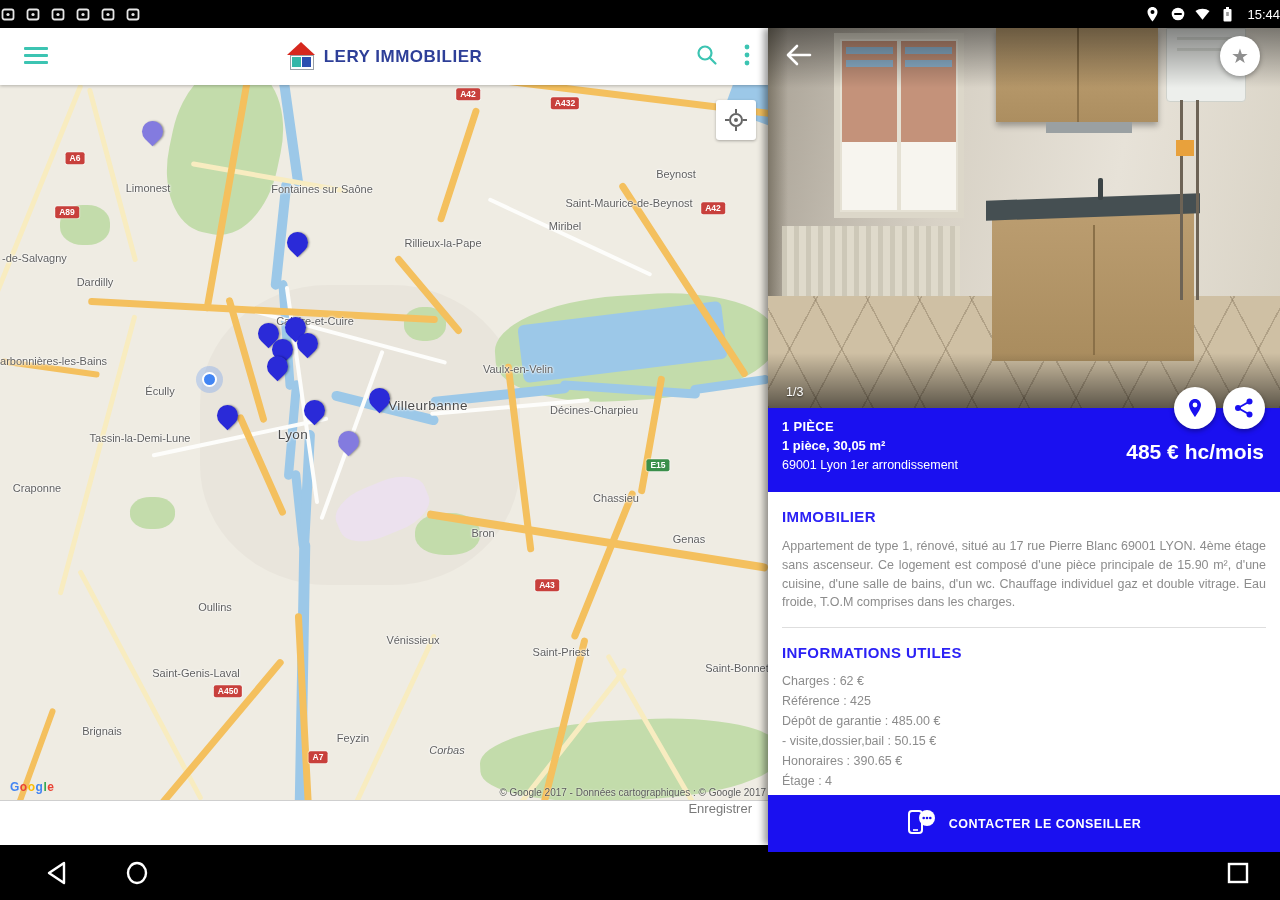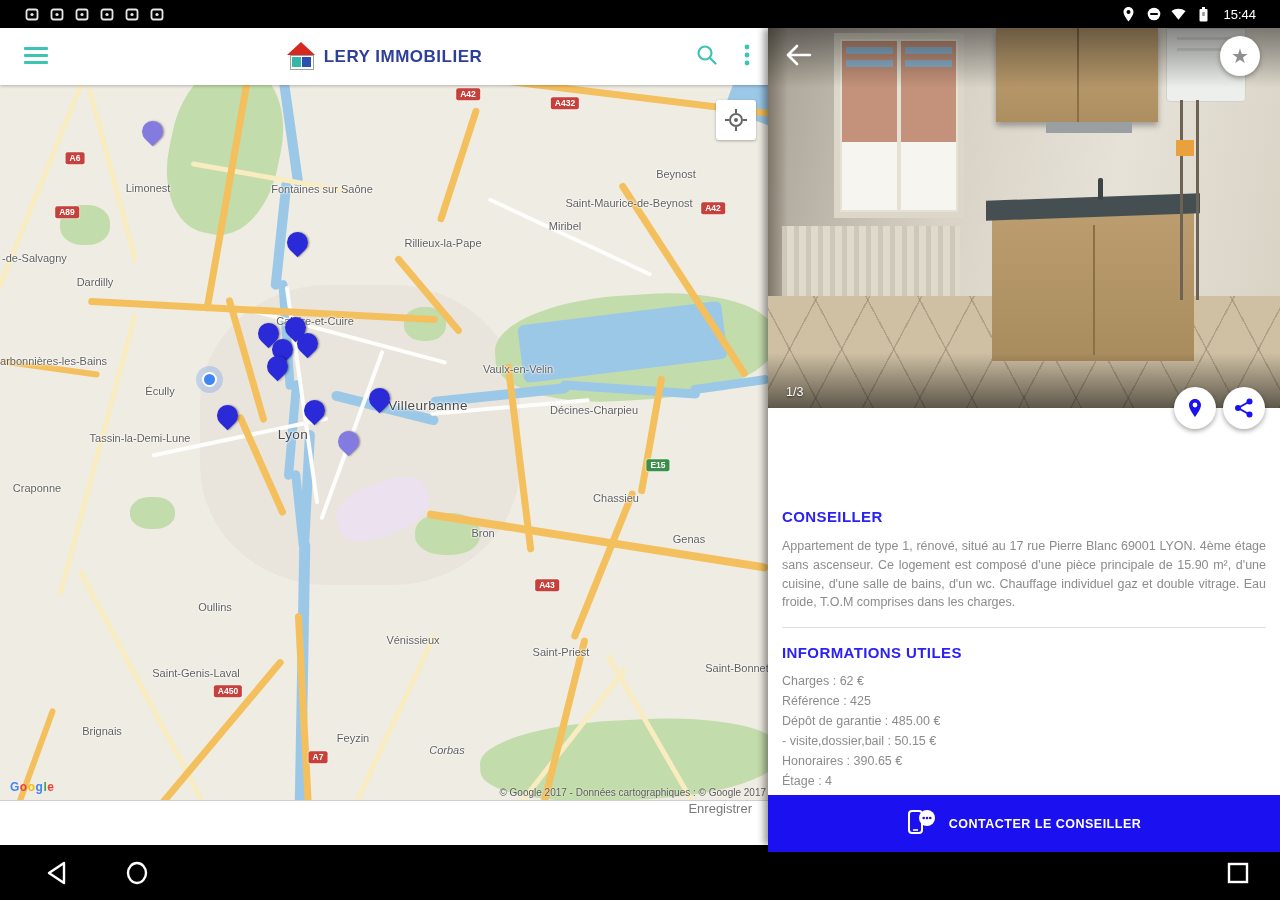--- a/index.html
+++ b/index.html
@@ -1,20 +1,20 @@
 <!DOCTYPE html>
 <html><head>
 <meta charset="utf-8">
 <style>
   html,body{margin:0;padding:0;background:#000;}
   body{width:1280px;height:900px;position:relative;overflow:hidden;
        font-family:"Liberation Sans",sans-serif;-webkit-font-smoothing:antialiased;}
   
   .status-bar{position:absolute;left:0;top:0;width:1280px;height:28px;background:#000;
-    display:flex;align-items:center;justify-content:space-between;padding:0 24px;box-sizing:border-box;}
+    display:flex;align-items:center;justify-content:space-between;padding:0 0;box-sizing:border-box;}
   .sb-left,.sb-right{display:flex;align-items:center;gap:10px;}
   .sb-ico{width:15px;height:15px;display:flex;align-items:center;justify-content:center;}
   .sb-time{color:#fff;font-size:13px;margin-left:2px;}
   
   .left-panel{position:absolute;left:0;top:28px;width:768px;height:817px;background:#fff;}
   .toolbar{position:absolute;left:0;top:0;width:768px;height:57px;background:#fff;
     box-shadow:0 1px 3px rgba(0,0,0,.25);z-index:30;display:flex;align-items:center;}
   .burger{position:absolute;left:24px;top:19px;width:24px;cursor:pointer;}
   .burger div{height:2.5px;background:#3cc4b2;margin-bottom:4.5px;border-radius:1px;}
   .brand{position:absolute;left:0;right:0;top:0;height:57px;display:flex;align-items:center;justify-content:center;gap:8px;}
@@ -404,23 +404,29 @@
   <div class="fab fab-share">
     <svg width="20" height="20" viewBox="0 0 20 20">
         <circle cx="15.5" cy="3.5" r="3" fill="#1a10f0"></circle>
         <circle cx="15.5" cy="16.5" r="3" fill="#1a10f0"></circle>
         <circle cx="4" cy="10" r="3" fill="#1a10f0"></circle>
         <line x1="4" y1="10" x2="15.5" y2="3.5" stroke="#1a10f0" stroke-width="2"></line>
         <line x1="4" y1="10" x2="15.5" y2="16.5" stroke="#1a10f0" stroke-width="2"></line>
       </svg>
   </div>
 
+  <div class="price-bar">
+    <div class="pb-type">1 PIÈCE</div>
+    <div class="pb-summary">1 pièce, 30,05 m²</div>
+    <div class="pb-address">69001 Lyon 1er arrondissement</div>
+    <div class="pb-price">485 € hc/mois</div>
+  </div>
 
   <div class="detail">
-    <div class="sec-title">CONSEILLER</div>
+    <div class="sec-title">IMMOBILIER</div>
     <div class="descriptif-body">Appartement de type 1, rénové, situé au 17 rue Pierre Blanc 69001 LYON. 4ème étage sans ascenseur. Ce logement est composé d'une pièce principale de 15.90 m², d'une cuisine, d'une salle de bains, d'un wc. Chauffage individuel gaz et double vitrage. Eau froide, T.O.M comprises dans les charges.</div>
     <div class="divider"></div>
     <div class="sec-title">INFORMATIONS UTILES</div>
     <div class="info-list" id="info-list">
         <div>Charges : 62 €</div>
         <div>Référence : 425</div>
         <div>Dépôt de garantie : 485.00 €</div>
         <div>- visite,dossier,bail : 50.15 €</div>
         <div>Honoraires : 390.65 €</div>
         <div>Étage : 4</div>

